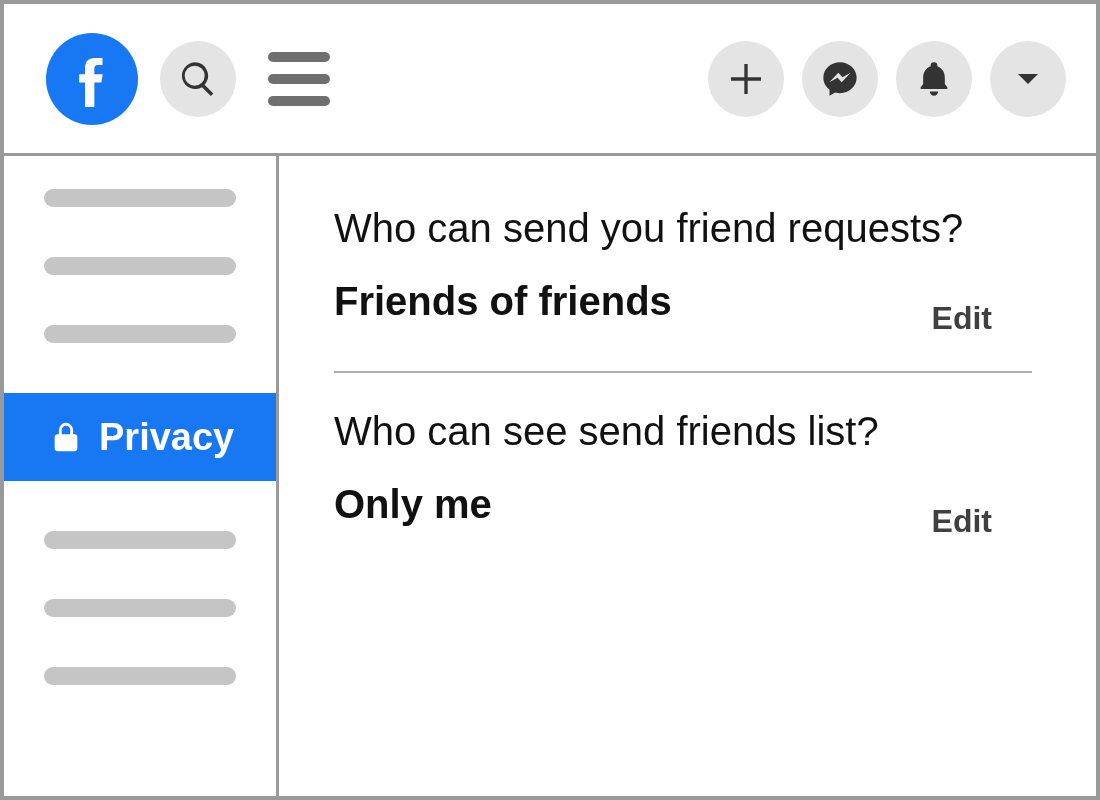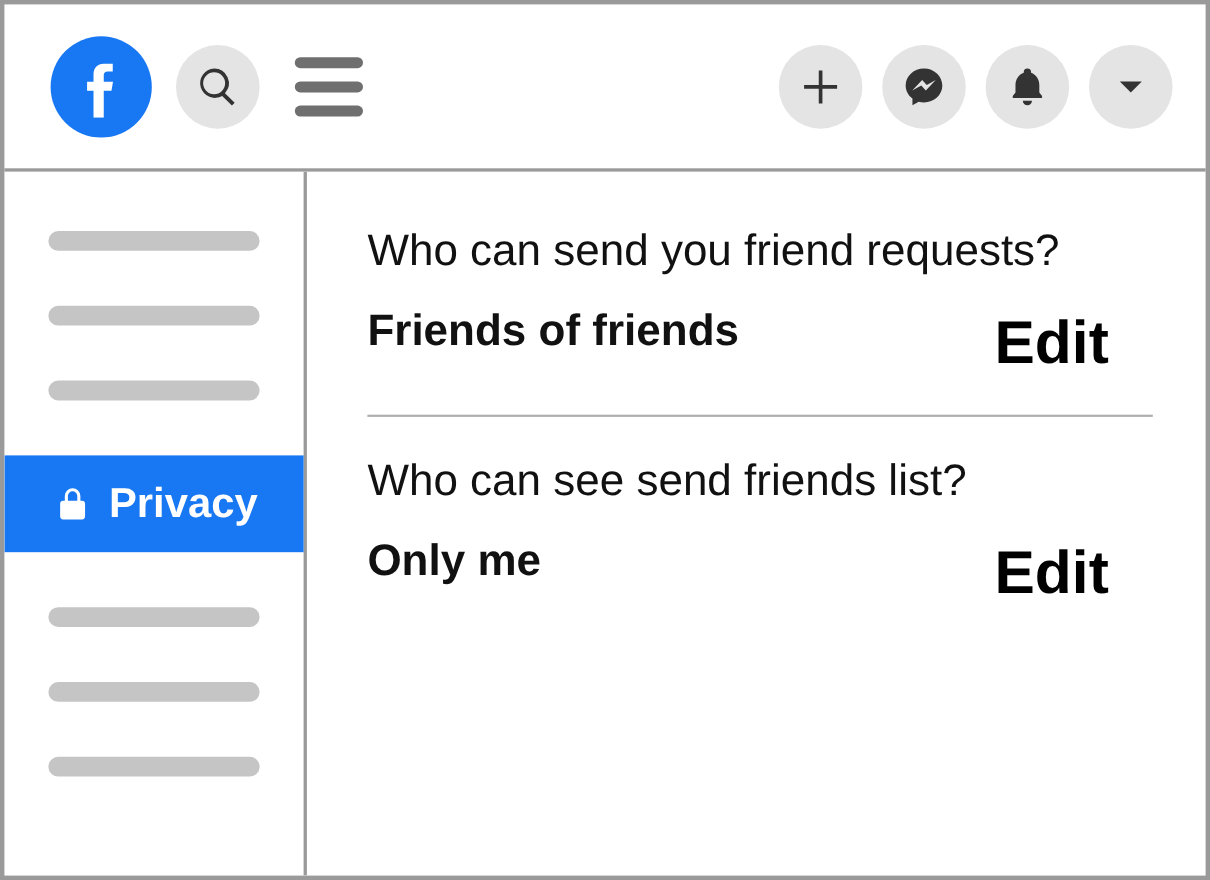--- a/index.html
+++ b/index.html
@@ -38,48 +38,48 @@
 
   .hamburger { width: 62px; display: flex; flex-direction: column; gap: 12px; margin-left: 10px; cursor: pointer;}
   .hamburger span { height: 10px; background: #6f6f6f; border-radius: 5px; }
 
   
   .body { flex: 1; display: flex; overflow: hidden; }
 
   
   .sidebar {
     width: 275px; border-right: 3px solid #9a9a9a;
-    padding-top: 54px;
+    padding-top: 33px;
   }
   .side-skel {
     height: 18px; border-radius: 9px; background: #c5c5c5;
     margin: 0 40px 50px 40px;
   }
   .side-active {
     height: 88px; background: #1877f2; color: #fff;
     display: flex; align-items: center; padding-left: 45px;
     font-size: 38px; font-weight: 700; gap: 16px;
     margin-bottom: 50px;
   }
   .side-active svg { width: 34px; height: 34px; fill: #fff; }
 
   
-  .main { flex: 1; padding: 50px 48px 0 55px; position: relative; }
+  .main { flex: 1; padding: 50px 64px 0 55px; position: relative; }
   .setting-row { padding-bottom: 30px; }
   .question {
     font-size: 40px; font-weight: 500; color: #111;
     margin-bottom: 28px;
   }
   .value-line { display: flex; align-items: flex-start; }
   .value {
     font-size: 40px; font-weight: 700; color: #111;
   }
   .edit {
     margin-left: auto; margin-right: 40px;
-    font-size: 55px; font-weight: 700; color: #000000; cursor: pointer;
+    font-size: 32px; font-weight: 700; color: #404040; cursor: pointer; margin-top: 21px;
   }
   .divider { height: 2px; background: #aeaeae; margin: 4px 0 36px 0; }
 </style>
 </head>
 <body>
 
 <div class="frame">
 
   <div class="header">
     <div class="header-left">

